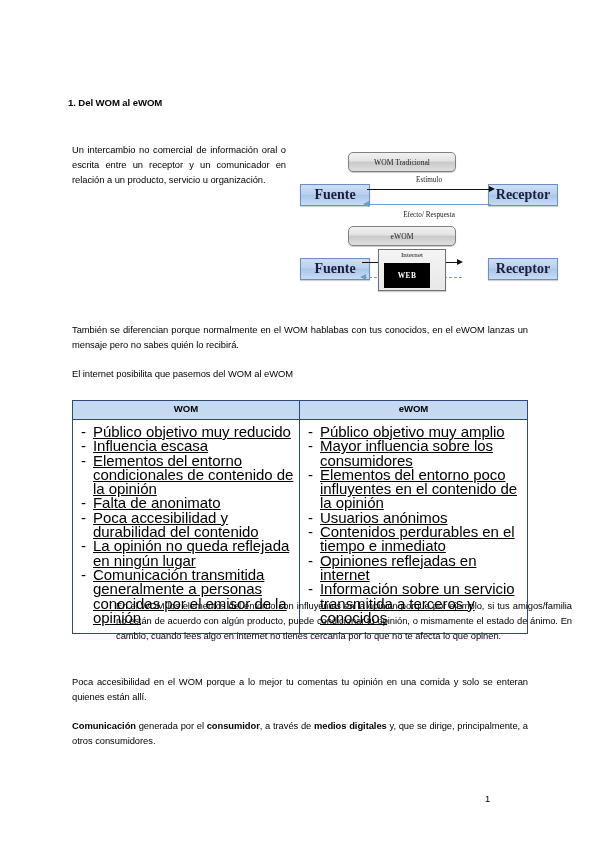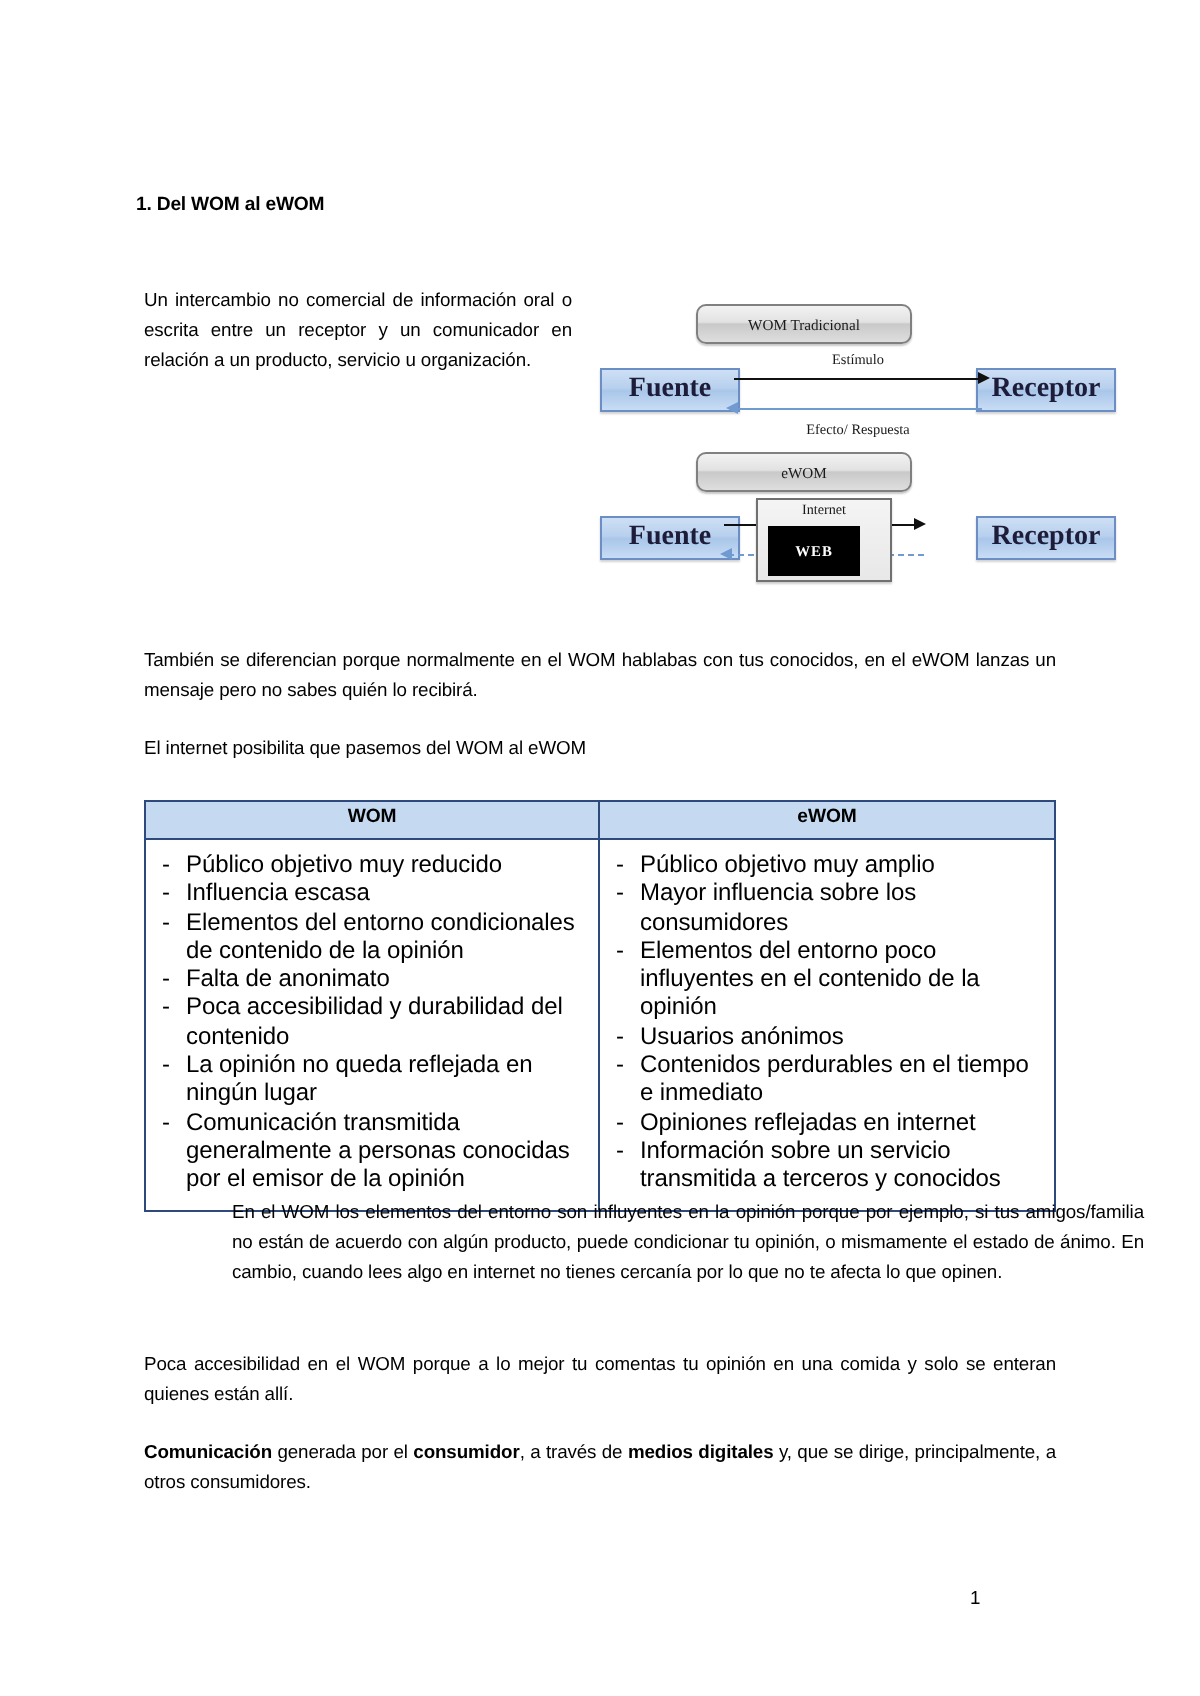--- a/index.html
+++ b/index.html
@@ -254,22 +254,23 @@
     background: #c5d9f1;
     height: 19px;
     font-size: 9.6px;
     font-weight: bold;
     text-align: center;
     padding: 2px 0 3px 0;
     letter-spacing: -0.05px;
   }
   .cmp-table td {
     padding: 5px 4px 8px 4px;
-    font-size: 12px;
+    font-size: 15px;
     line-height: 14.3px;
+    text-decoration: underline;
   }
   .cmp-table ul {
     margin: 0;
     padding: 0;
     list-style: none;
   }
   .cmp-table li {
     position: relative;
     padding-left: 16px;
     margin: 0 0 0 0;

